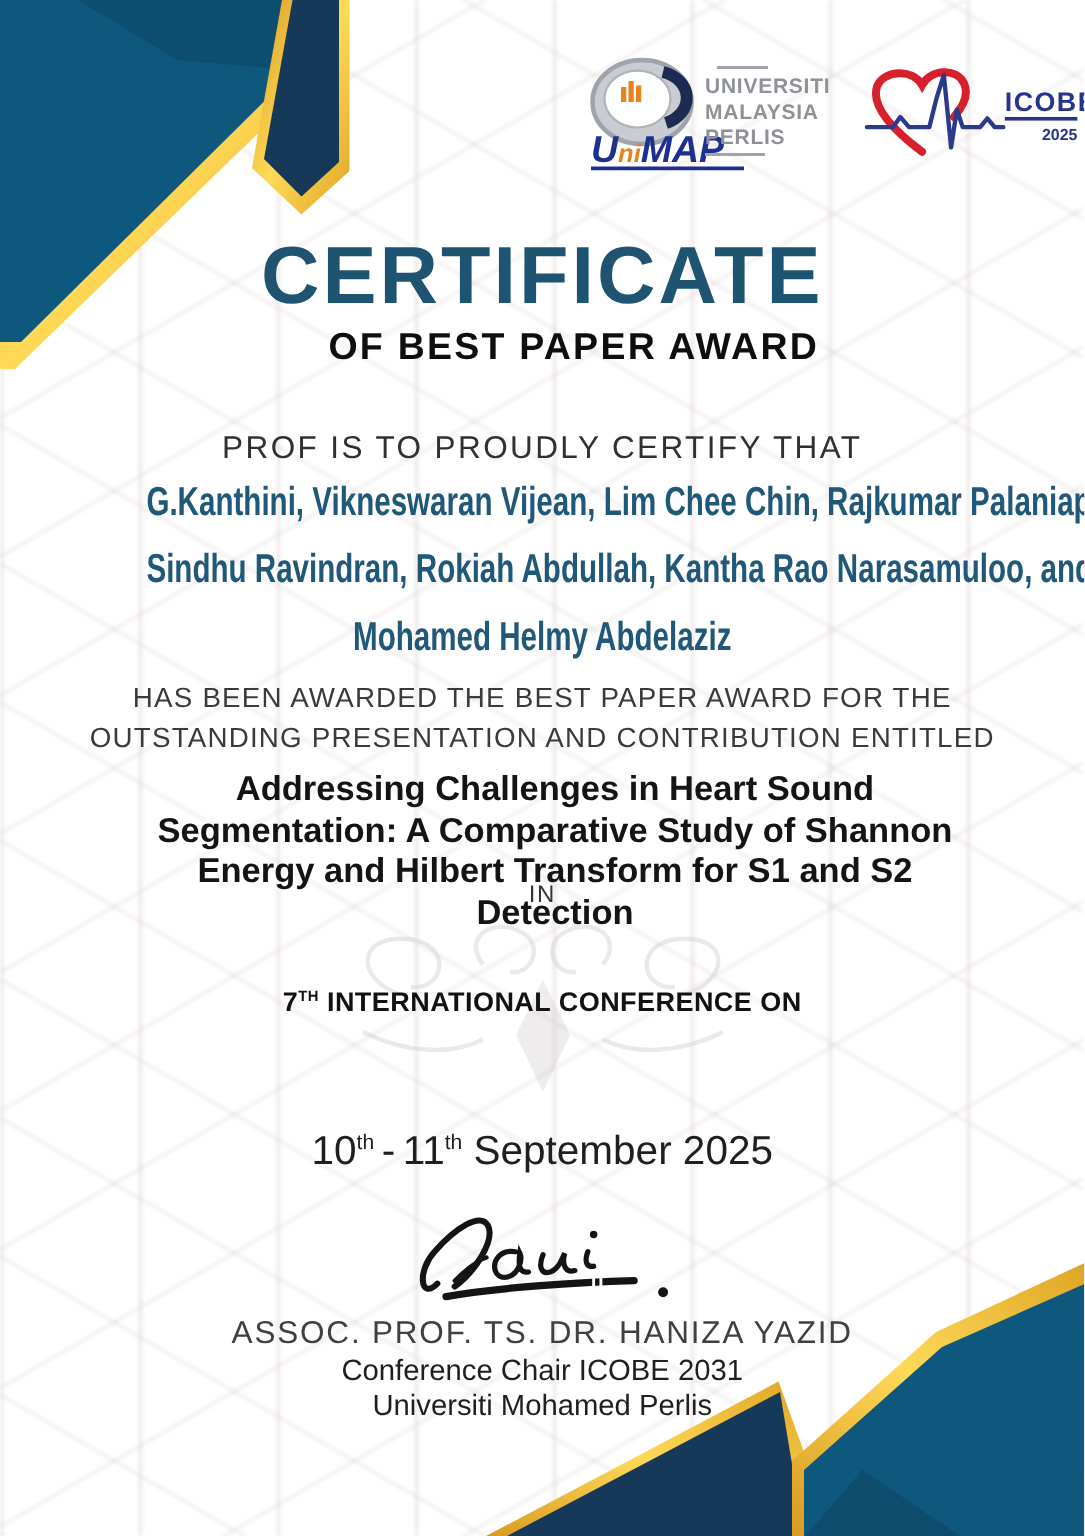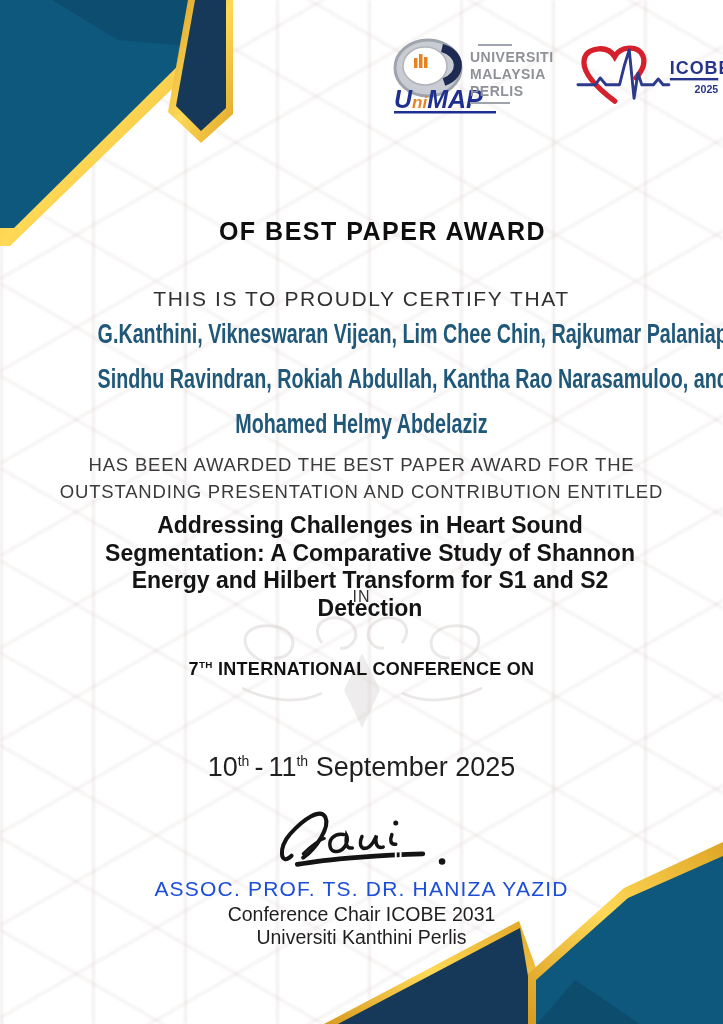--- a/index.html
+++ b/index.html
@@ -28,21 +28,21 @@
   .recipients{ top:312px; color:#20587a; font-weight:700; font-size:27px; line-height:45px; }
   .recipients .r-line{ display:block; white-space:nowrap; transform:scaleX(.73); transform-origin:50% 50%; }
   .award-lines{ top:451px; font-size:18.5px; letter-spacing:.8px; color:#3a3a3a; line-height:27px; }
   .paper-title{ top:512px; font-size:23px; font-weight:800; color:#141414; line-height:27.5px;margin-left:17px; }
   .in-label{ top:588px; font-size:16px; letter-spacing:1px; color:#333; }
   .conference{ top:650px; font-size:18px; font-weight:800; color:#121212; line-height:30px; letter-spacing:.3px;}
   .conference sup{ font-size:55%; }
   .date-line{ top:712px; font-size:27px; color:#1f1f1f;margin-top:40px; }
   .date-line sup{ font-size:52%; }
   .date-sep{ margin:0 5px; }
-  .sig-name{ top:877px; font-size:21px; letter-spacing:1.2px; color:#1d4ed8; }
+  .sig-name{ top:877px; font-size:21px; letter-spacing:1.2px; color:#404040; }
   .sig-role{ top:903px; font-size:19.5px; color:#1f1f1f; }
   .sig-org{ top:926px; font-size:19.5px; color:#1f1f1f; }
 
   .corner-tl{ position:absolute; top:0; left:0; }
   .corner-br{ position:absolute; right:0; bottom:0; }
   .logos-row{ position:absolute; top:38px; left:392px; display:flex; align-items:center; gap:12px; }
   .signature-wrap{ position:absolute; left:0; right:0; top:794px; text-align:center; }
   .ornament{ position:absolute; left:212px; top:608px; opacity:.5; }
   .unimap-gray{ fill:#8e9196; font-size:14px; font-weight:700; letter-spacing:.5px; }
 </style>
@@ -116,22 +116,23 @@
       <path d="M55,55 C25,45 25,15 60,18 C90,21 85,52 62,50"></path>
       <path d="M110,35 C95,15 120,2 138,15 C150,24 142,42 128,40"></path>
       <path d="M245,55 C275,45 275,15 240,18 C210,21 215,52 238,50"></path>
       <path d="M190,35 C205,15 180,2 162,15 C150,24 158,42 172,40"></path>
       <path d="M30,80 C60,95 90,95 110,85"></path>
       <path d="M270,80 C240,95 210,95 190,85"></path>
     </g>
     <polygon points="150,45 168,82 150,120 132,82" fill="#cfc9c9" opacity=".7"></polygon>
   </svg>
 
+  <div class="center-block main-title">CERTIFICATE</div>
   <div class="center-block sub-title">OF BEST PAPER AWARD</div>
-  <div class="center-block certify-line">THIS IS TO PROUDLY CERTIFY THAT</div>
+  <div class="center-block certify-line">PROF IS TO PROUDLY CERTIFY THAT</div>
 
   <div class="center-block recipients">
     <span class="r-line">G.Kanthini, Vikneswaran Vijean, Lim Chee Chin, Rajkumar Palaniappan,</span>
     <span class="r-line">Sindhu Ravindran, Rokiah Abdullah, Kantha Rao Narasamuloo, and Kahled</span>
     <span class="r-line">Mohamed Helmy Abdelaziz</span>
   </div>
 
   <div class="center-block award-lines">
     <div>HAS BEEN AWARDED THE BEST PAPER AWARD FOR THE</div>
     <div>OUTSTANDING PRESENTATION AND CONTRIBUTION ENTITLED</div>
@@ -166,14 +167,14 @@
       </g>
       <circle cx="130" cy="30" r="2.6" fill="#141414"></circle>
       <rect x="129" y="58" width="2" height="9" fill="#ffffff"></rect>
       <rect x="134" y="58" width="2" height="9" fill="#ffffff"></rect>
       <circle cx="178" cy="70" r="3.4" fill="#141414"></circle>
     </svg>
   </div>
 
   <div class="center-block sig-name">ASSOC. PROF. TS. DR. HANIZA YAZID</div>
   <div class="center-block sig-role">Conference Chair ICOBE 2031</div>
-  <div class="center-block sig-org">Universiti Kanthini Perlis</div>
+  <div class="center-block sig-org">Universiti Mohamed Perlis</div>
 </div>
 
 </body></html>

